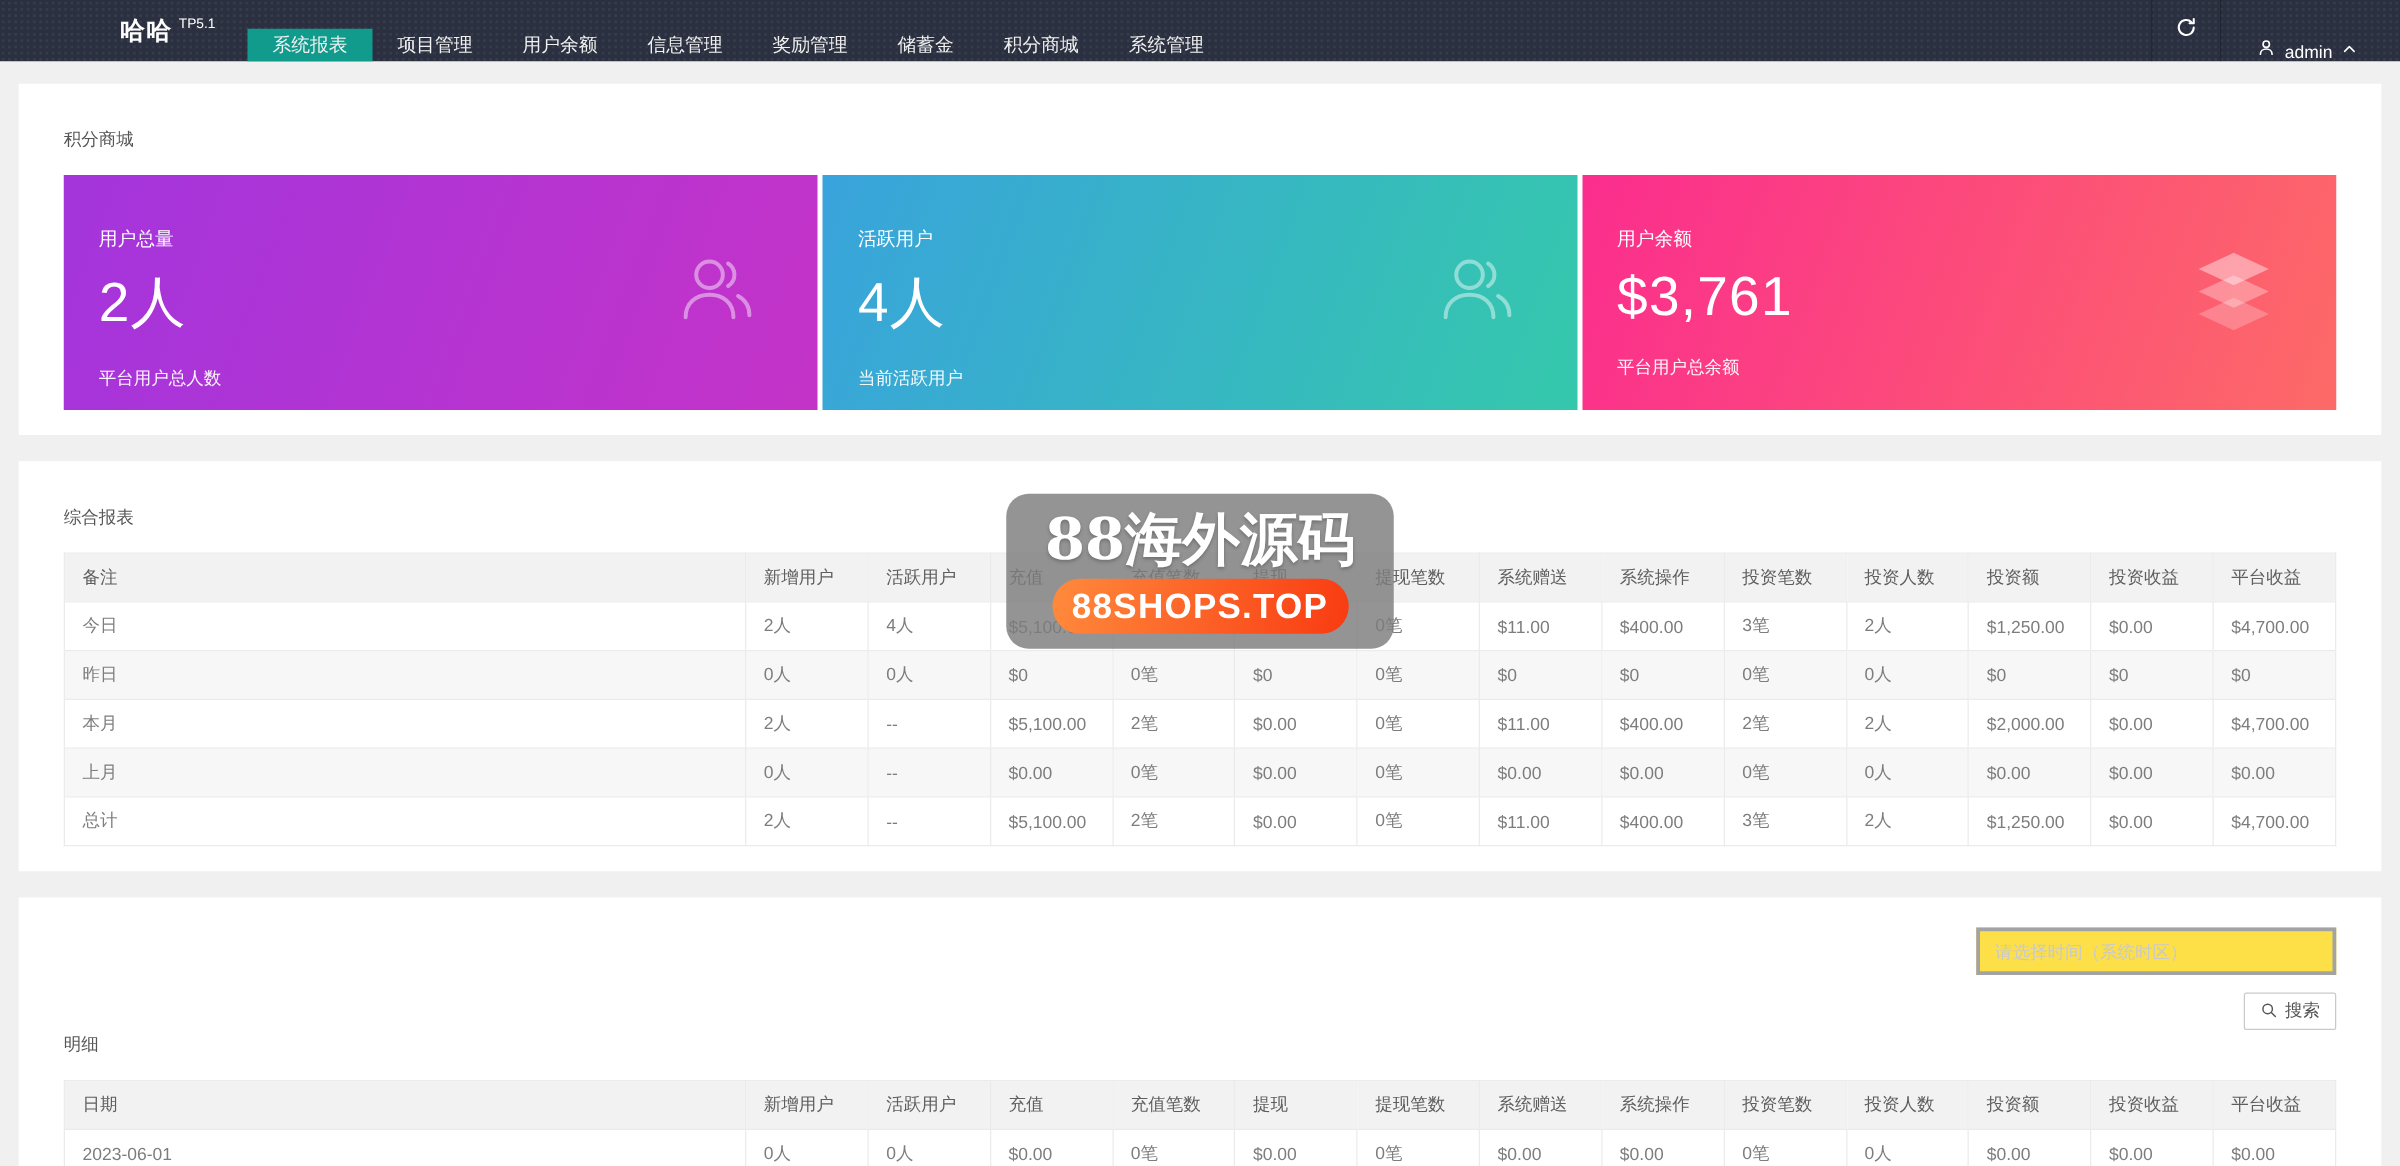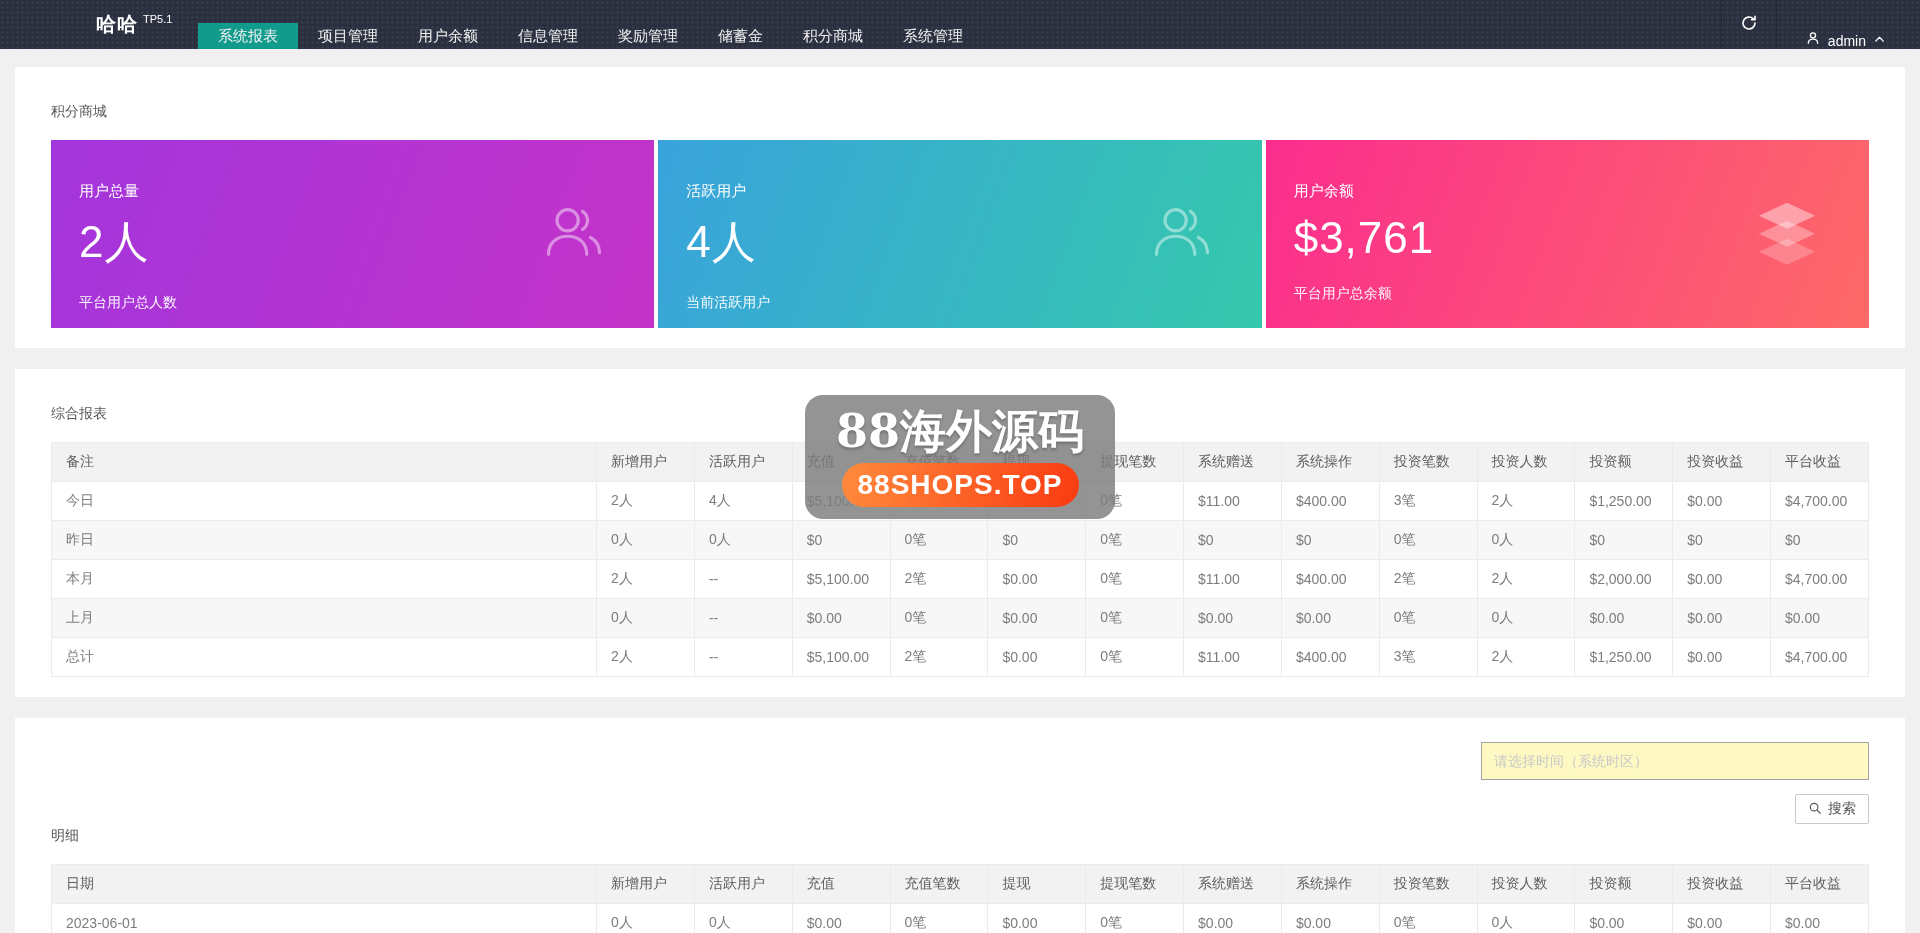--- a/index.html
+++ b/index.html
@@ -61,22 +61,22 @@
     white-space:nowrap; overflow:hidden; text-overflow:ellipsis;
   }
   thead th { background:#f2f2f2; color:#5e5e5e; }
   th:first-child, td:first-child { width:30%; }
   tbody tr:nth-child(even) td { background:#f7f7f7; }
 
   
   .panel-detail { padding-top:24px; min-height:260px; }
   .search-row { display:flex; justify-content:flex-end; }
   .time-input {
-    width:388px; height:38px; border:1px solid #a3a3a3; padding:0 12px;
-    font-size:14px; color:#666; outline:none; background:#fef9c3;
+    width:288px; height:38px; border:3px solid #a3a3a3; padding:0 12px;
+    font-size:14px; color:#666; outline:none; background:#fde047;
     font-family:"Liberation Sans","DejaVu Sans",sans-serif;
   }
   .time-input::placeholder { color:#c9c9c9; }
   .button-row { display:flex; justify-content:flex-end; margin-top:14px; }
   .search-btn {
     height:30px; padding:0 12px; background:#fff; border:1px solid #c9c9c9;
     border-radius:2px; font-size:14px; color:#555; cursor:pointer;
     display:inline-flex; align-items:center; gap:6px;
     font-family:"Liberation Sans","DejaVu Sans",sans-serif;
   }

